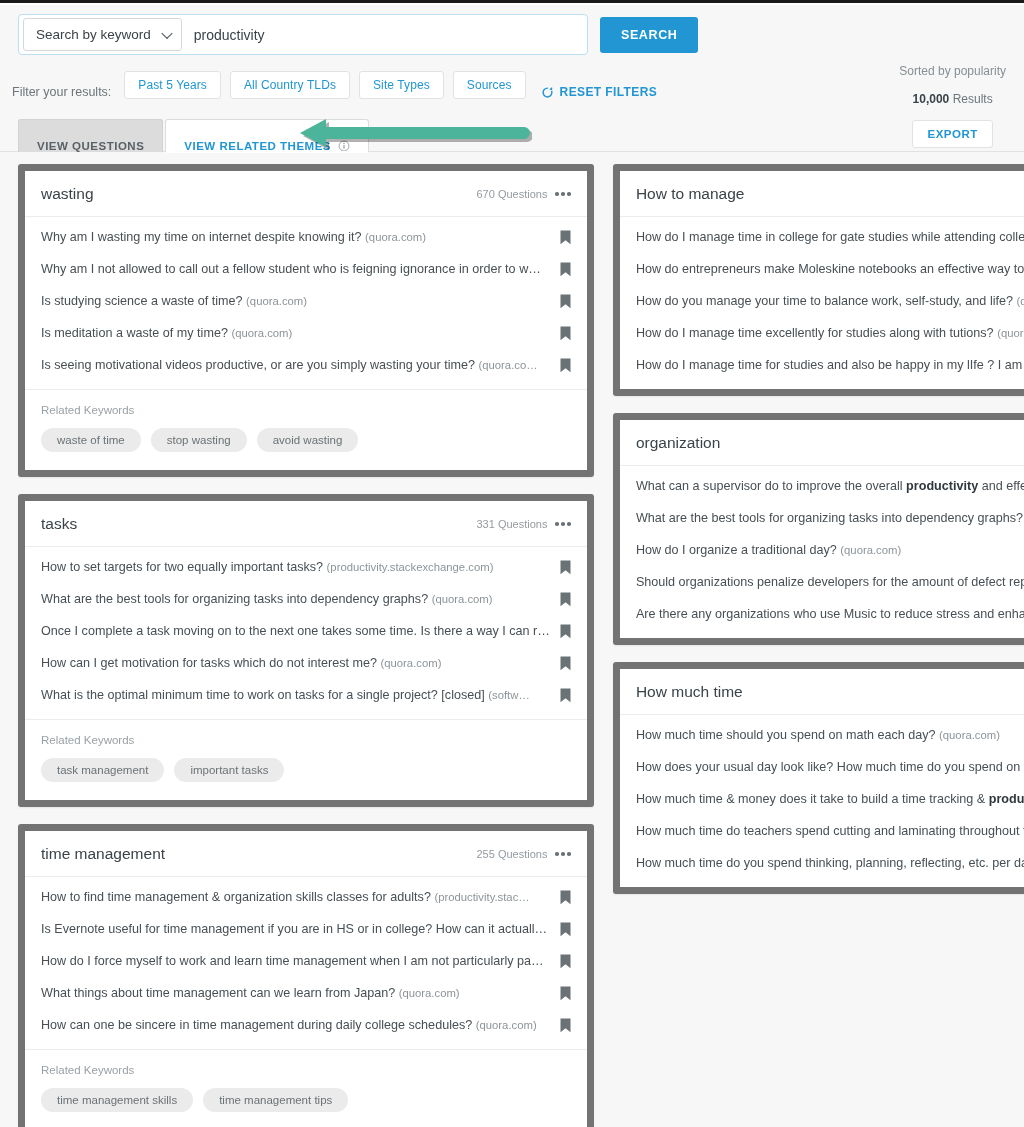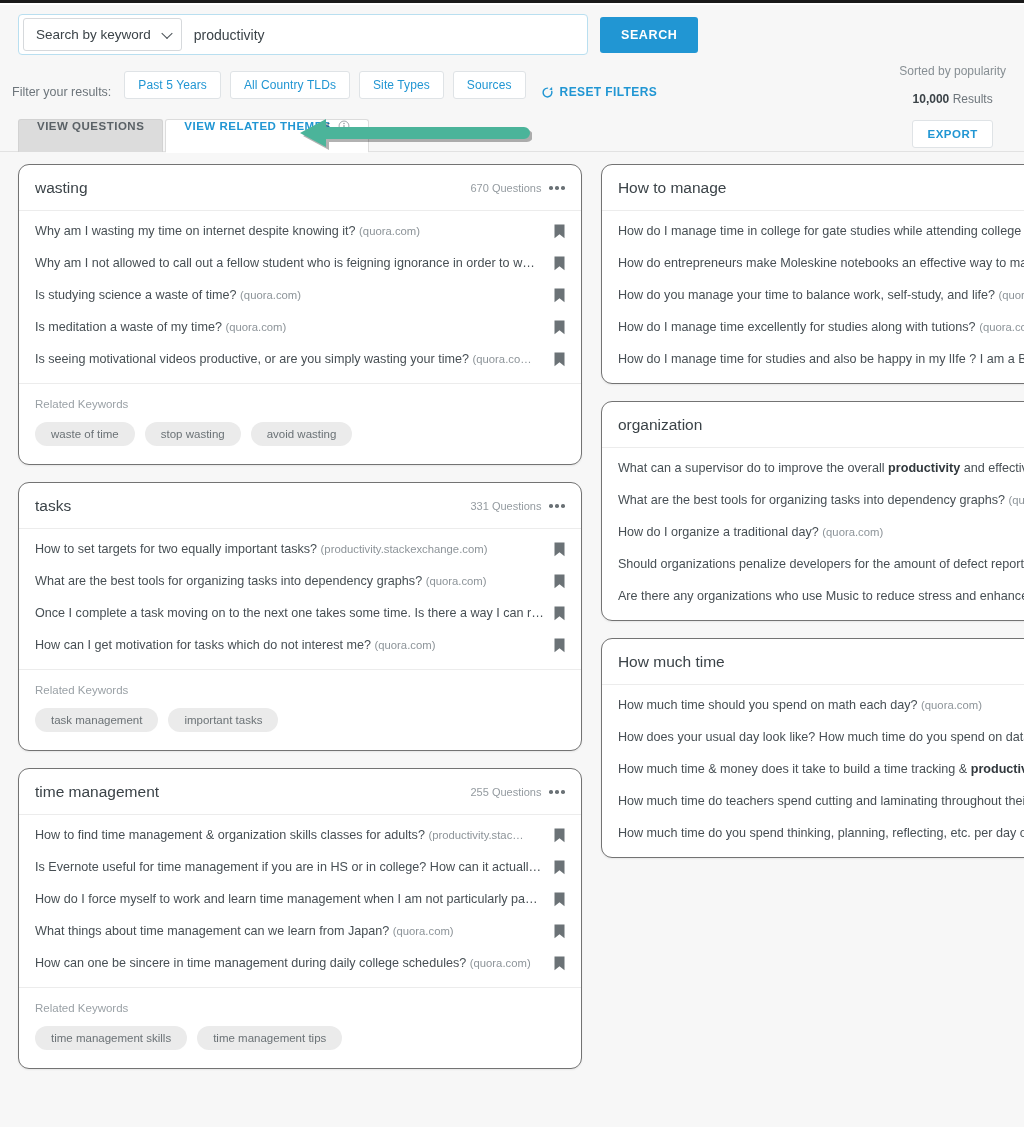--- a/index.html
+++ b/index.html
@@ -109,21 +109,21 @@
   
   .tabs-row {
     position: relative;
     margin-top: 19px;
     padding: 0 18px;
     display: flex; align-items: flex-end;
     height: 34px;
   }
   .tab {
     height: 33px;
-    display: flex; align-items: flex-start; gap: 7px;
+    display: flex; align-items: flex-end; gap: 7px;
     padding: 0 18px;
     font-size: 11.5px; font-weight: 700;
     letter-spacing: 0.5px;
     border: 1px solid #dcdcdc;
     border-bottom: none;
     border-radius: 3px 3px 0 0;
     cursor: pointer;
     position: relative;
   }
   .tab.inactive {
@@ -183,22 +183,22 @@
   .grid {
     padding: 12px 18px 0 18px;
     display: flex;
     gap: 19px;
     align-items: flex-start;
   }
   .col { flex: 1 1 0; display: flex; flex-direction: column; gap: 17px; }
 
   .card {
     background: #fff;
-    border: 1px solid #737373;
-    border-radius: 11px;
+    border: 7px solid #737373;
+    border-radius: 3px;
     box-shadow: 0 1px 2px rgba(0,0,0,0.07);
   }
   .card-head {
     display: flex; align-items: center;
     padding: 14px 16px 13px 16px;
     border-bottom: 1px solid #ececec;
   }
   .card-title {
     font-size: 15.5px;
     color: #3b4348;
@@ -406,20 +406,26 @@
             <svg class="bookmark-icon" width="11" height="15" viewBox="0 0 11 15">
               <path d="M0.5 0.5 H10.5 V14.2 L5.5 10.2 L0.5 14.2 Z" fill="#6b7276"></path>
             </svg>
           </div>
         <div class="q-row">
             <div class="q-text">How can I get motivation for tasks which do not interest me? <span class="q-src">(quora.com)</span></div>
             <svg class="bookmark-icon" width="11" height="15" viewBox="0 0 11 15">
               <path d="M0.5 0.5 H10.5 V14.2 L5.5 10.2 L0.5 14.2 Z" fill="#6b7276"></path>
             </svg>
           </div>
+        <div class="q-row">
+            <div class="q-text">What is the optimal minimum time to work on tasks for a single project? [closed] <span class="q-src">(softw…</span></div>
+            <svg class="bookmark-icon" width="11" height="15" viewBox="0 0 11 15">
+              <path d="M0.5 0.5 H10.5 V14.2 L5.5 10.2 L0.5 14.2 Z" fill="#6b7276"></path>
+            </svg>
+          </div>
       </div>
       <div class="related">
         <div class="related-label">Related Keywords</div>
         <div class="kw-row">
           <div class="kw-chip">task management</div>
           <div class="kw-chip">important tasks</div>
         </div>
       </div>
     </div>
 

